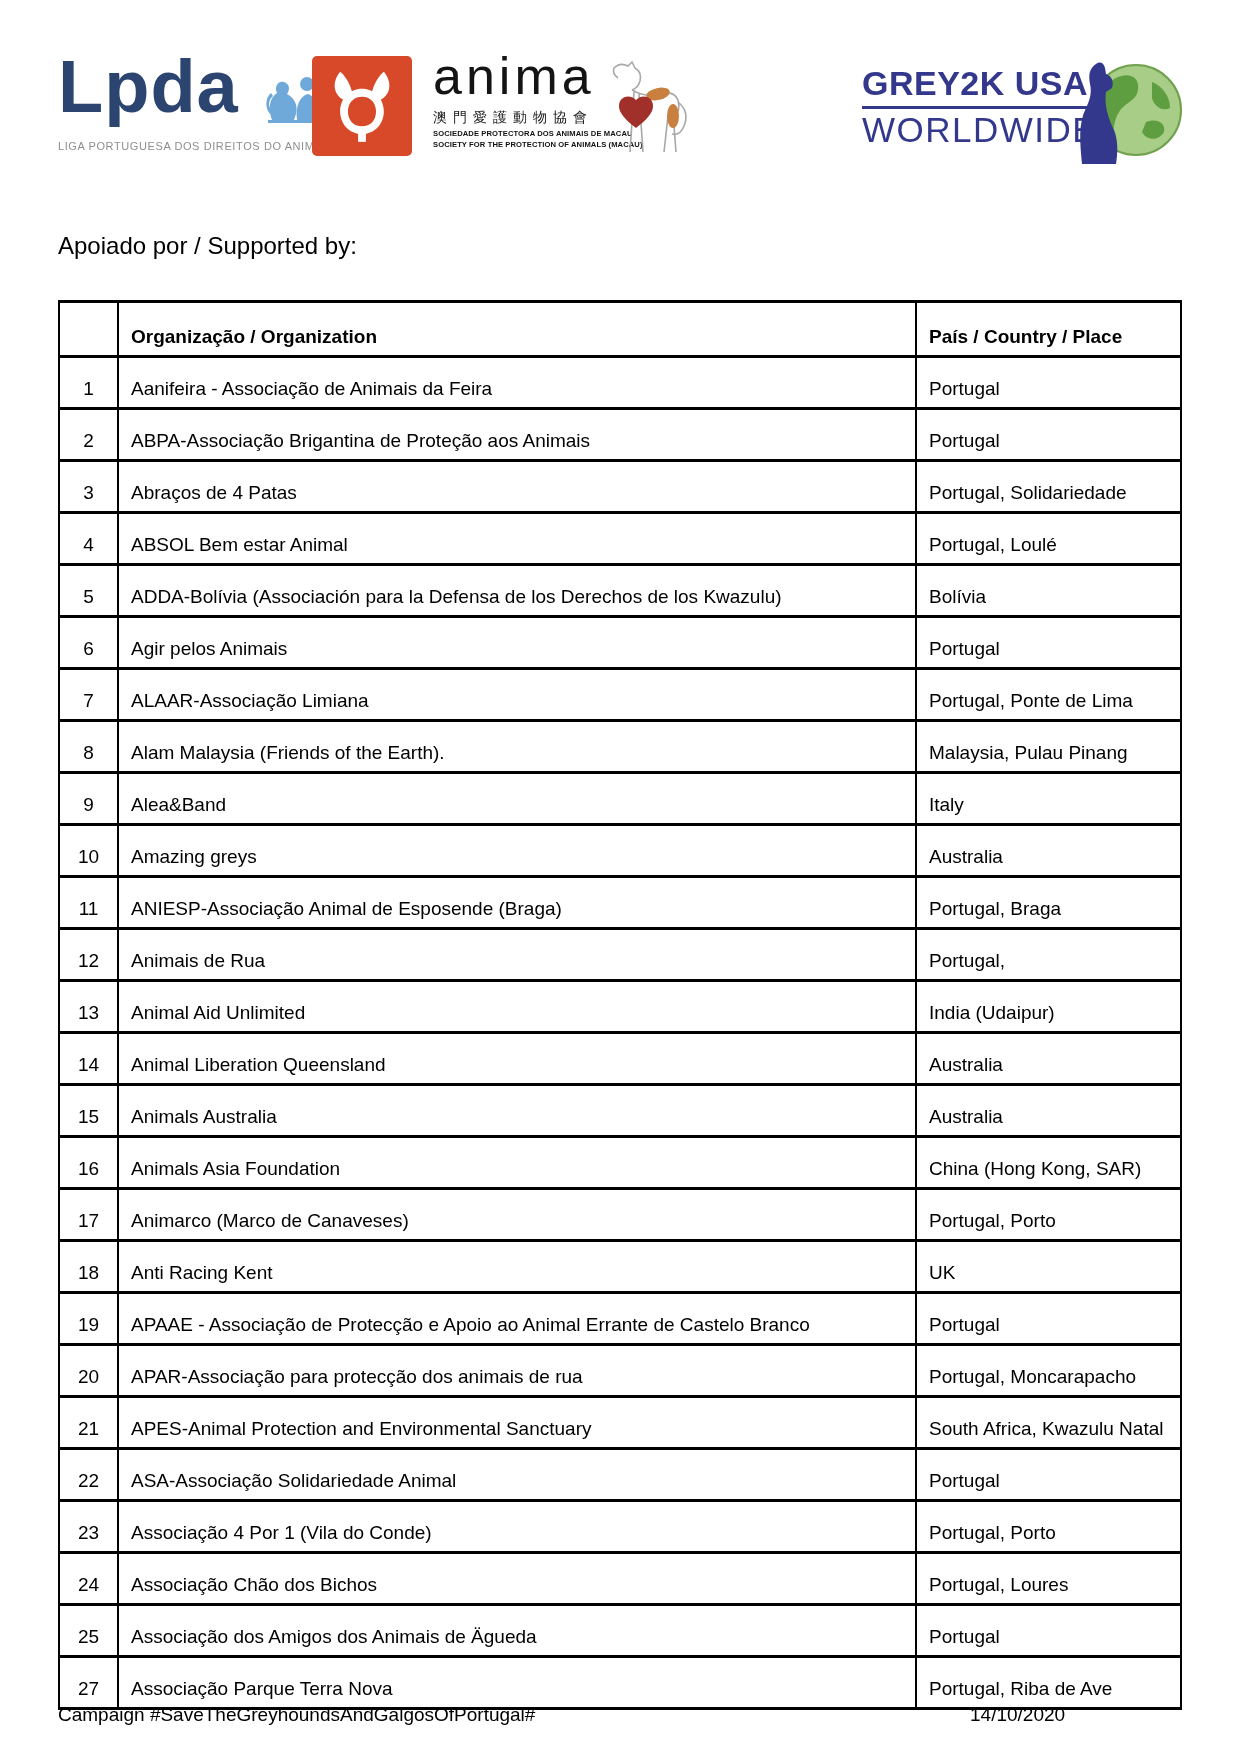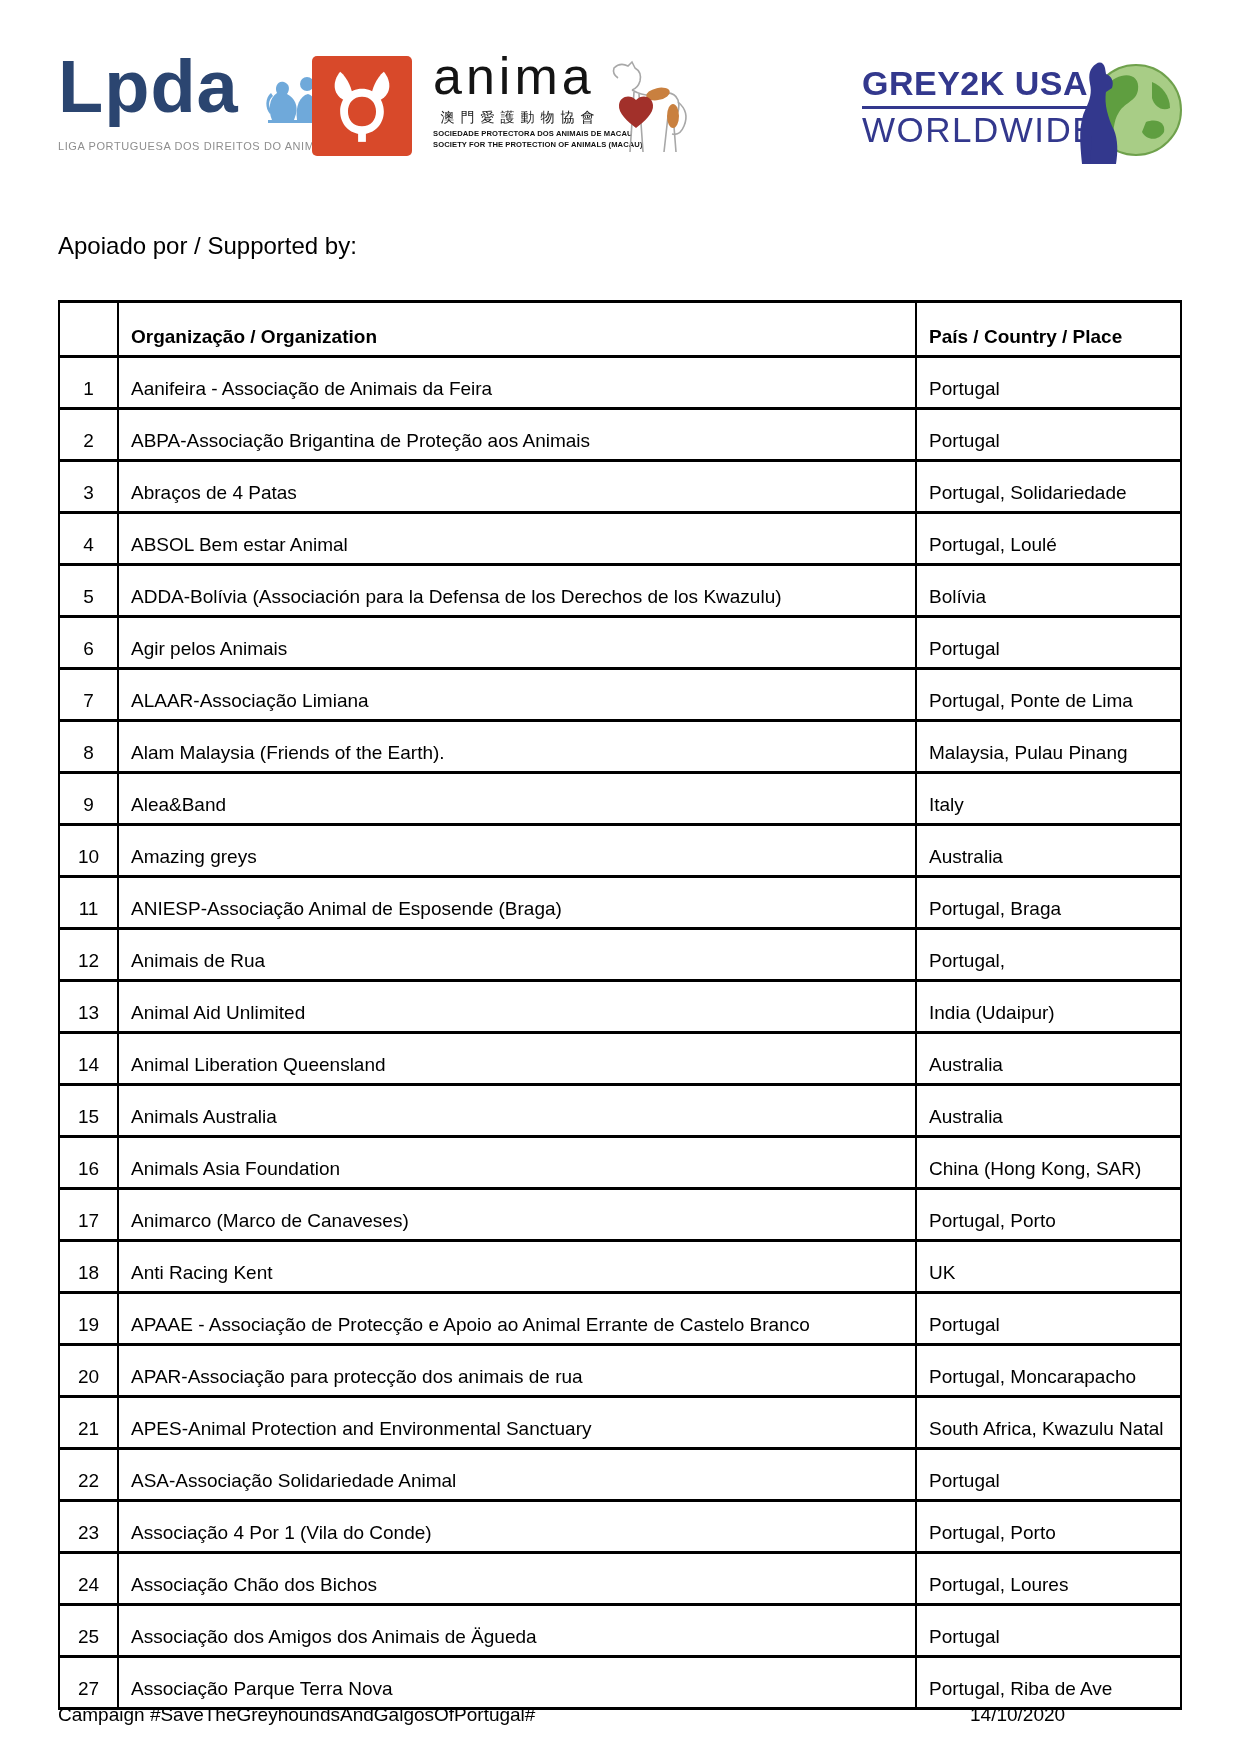--- a/index.html
+++ b/index.html
@@ -18,21 +18,21 @@
   .lpda-illu { margin-left:6px; margin-top:10px; }
   .lpda-tagline { font-size:11px; color:#8E8E8E; letter-spacing:0.6px; margin-top:4px; white-space:nowrap; }
 
   .logo-anima-square {
     position:absolute; left:312px; top:56px; width:100px; height:100px;
     background:#D8492A; border-radius:5px; display:flex; align-items:center; justify-content:center;
   }
 
   .logo-anima { position:absolute; left:433px; top:50px; width:175px; }
   .anima-word { font-size:52px; font-weight:400; letter-spacing:4px; line-height:1; color:#141414; }
-  .anima-cn { font-size:14px; letter-spacing:6px; margin-top:7px; color:#222; white-space:nowrap;text-align:center; }
+  .anima-cn { font-size:14px; letter-spacing:6px; margin-top:7px; color:#222; white-space:nowrap; }
   .anima-l1, .anima-l2 { font-size:7.6px; font-weight:bold; color:#111; white-space:nowrap; margin-top:2px; letter-spacing:0.1px; }
 
   .logo-dog { position:absolute; left:606px; top:58px; }
 
   .logo-pet { position:absolute; left:702px; top:76px; }
   .pet-word { color:#CE8A57; font-size:34px; white-space:nowrap; transform:scaleX(0.72); transform-origin:left top; line-height:1; }
   .pet-sub { color:#9B9B9B; font-size:14.5px; white-space:nowrap; transform:scaleX(0.78); transform-origin:left top; margin-top:12px; }
 
   .logo-grey2k { position:absolute; left:862px; top:64px; color:#33388D; }
   .g2k-line1 { font-size:34px; font-weight:800; letter-spacing:0.5px; white-space:nowrap;

